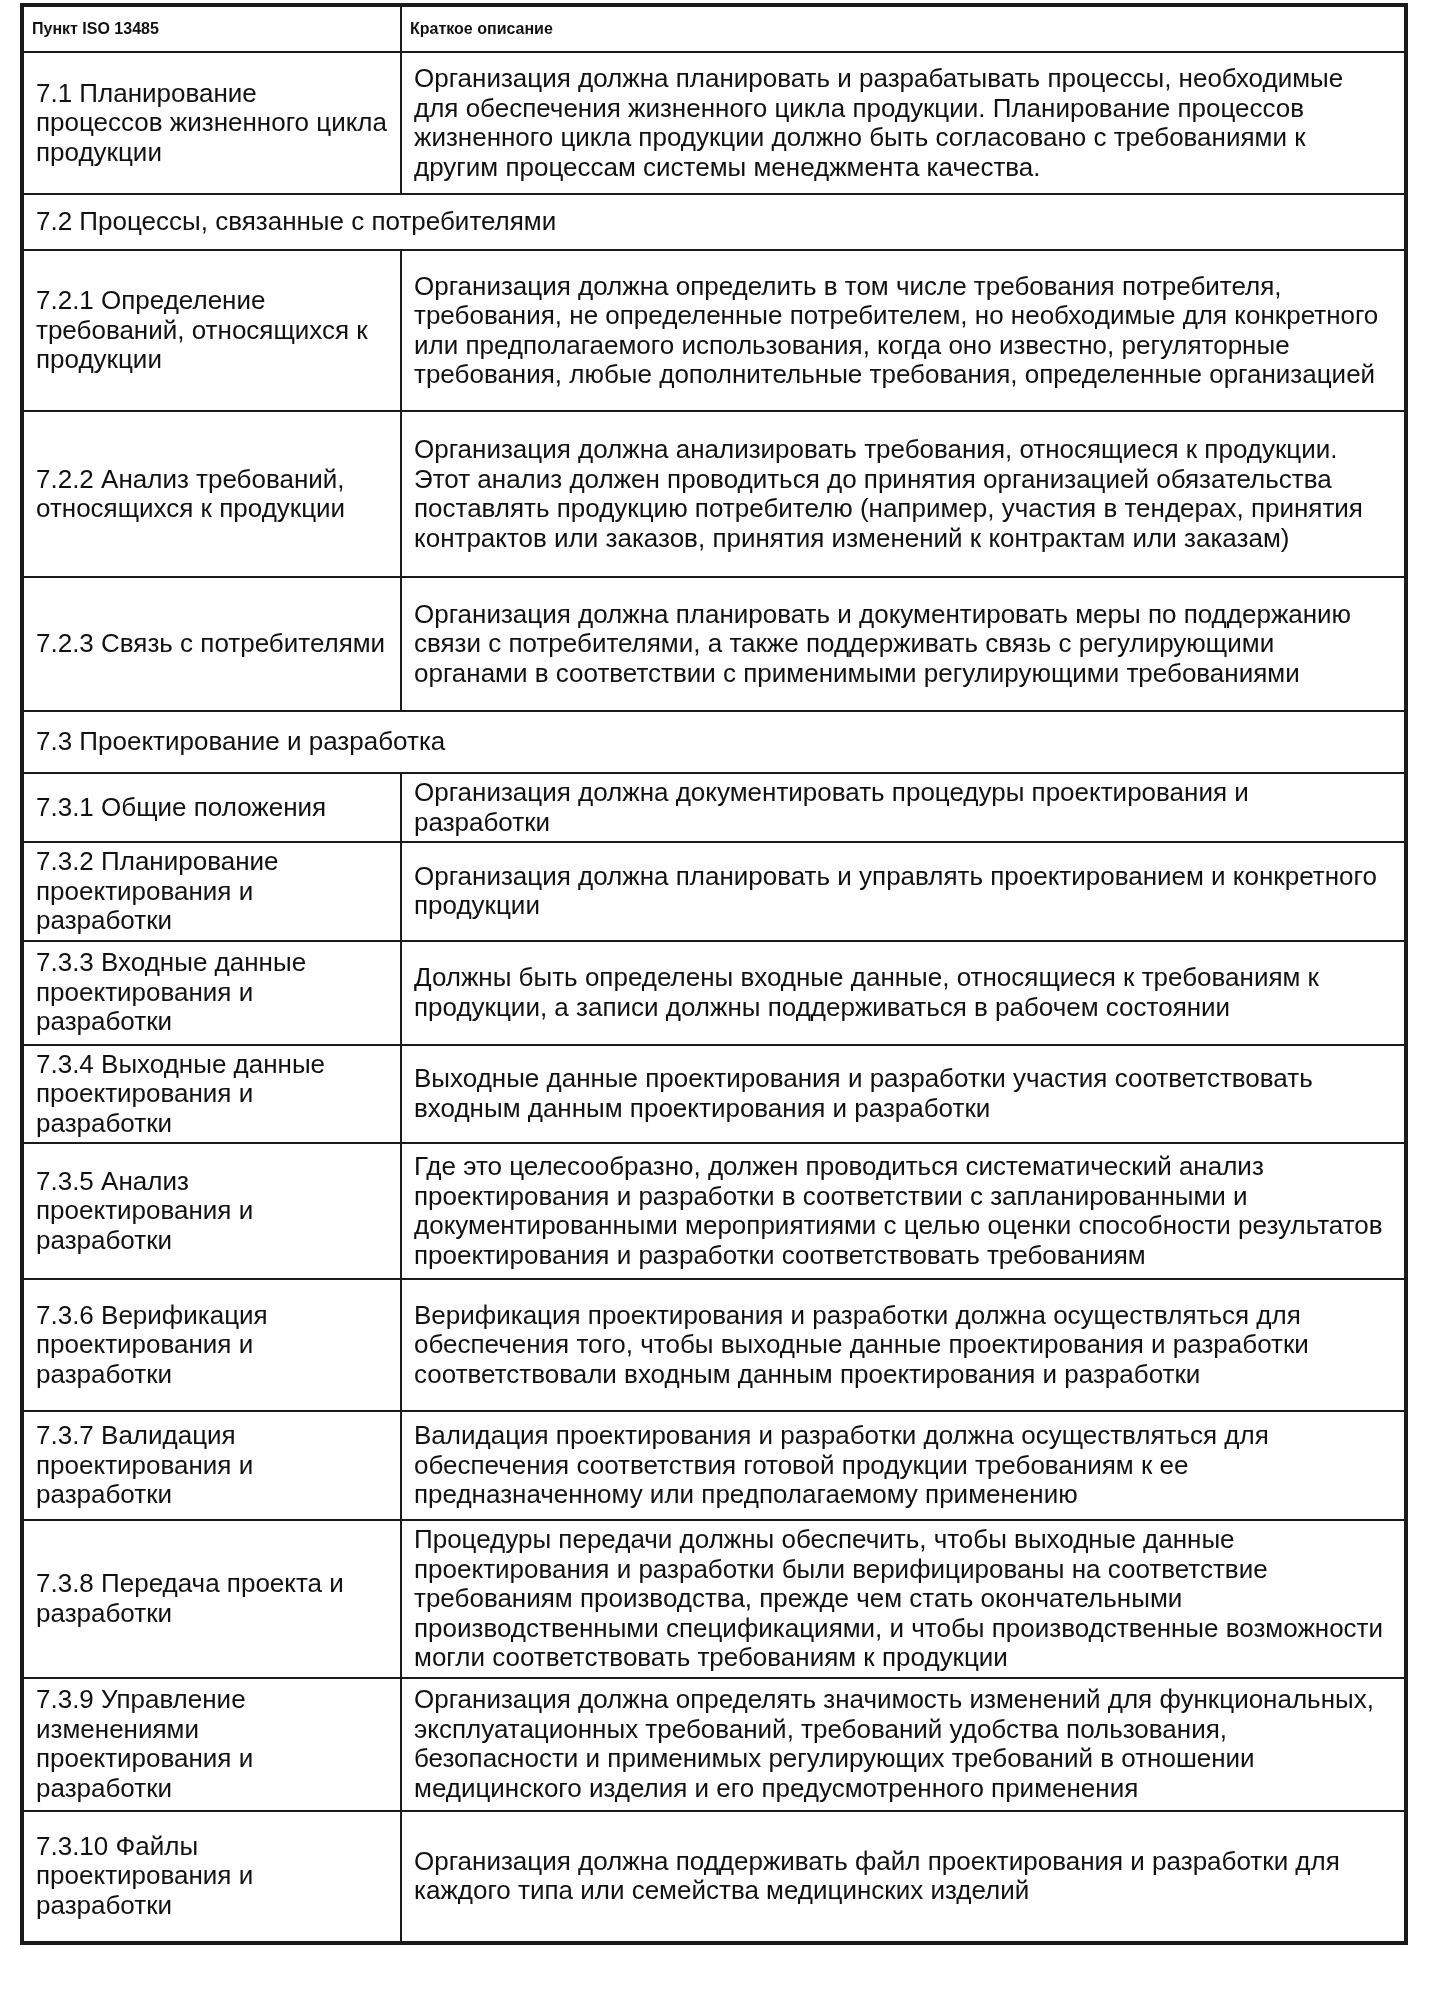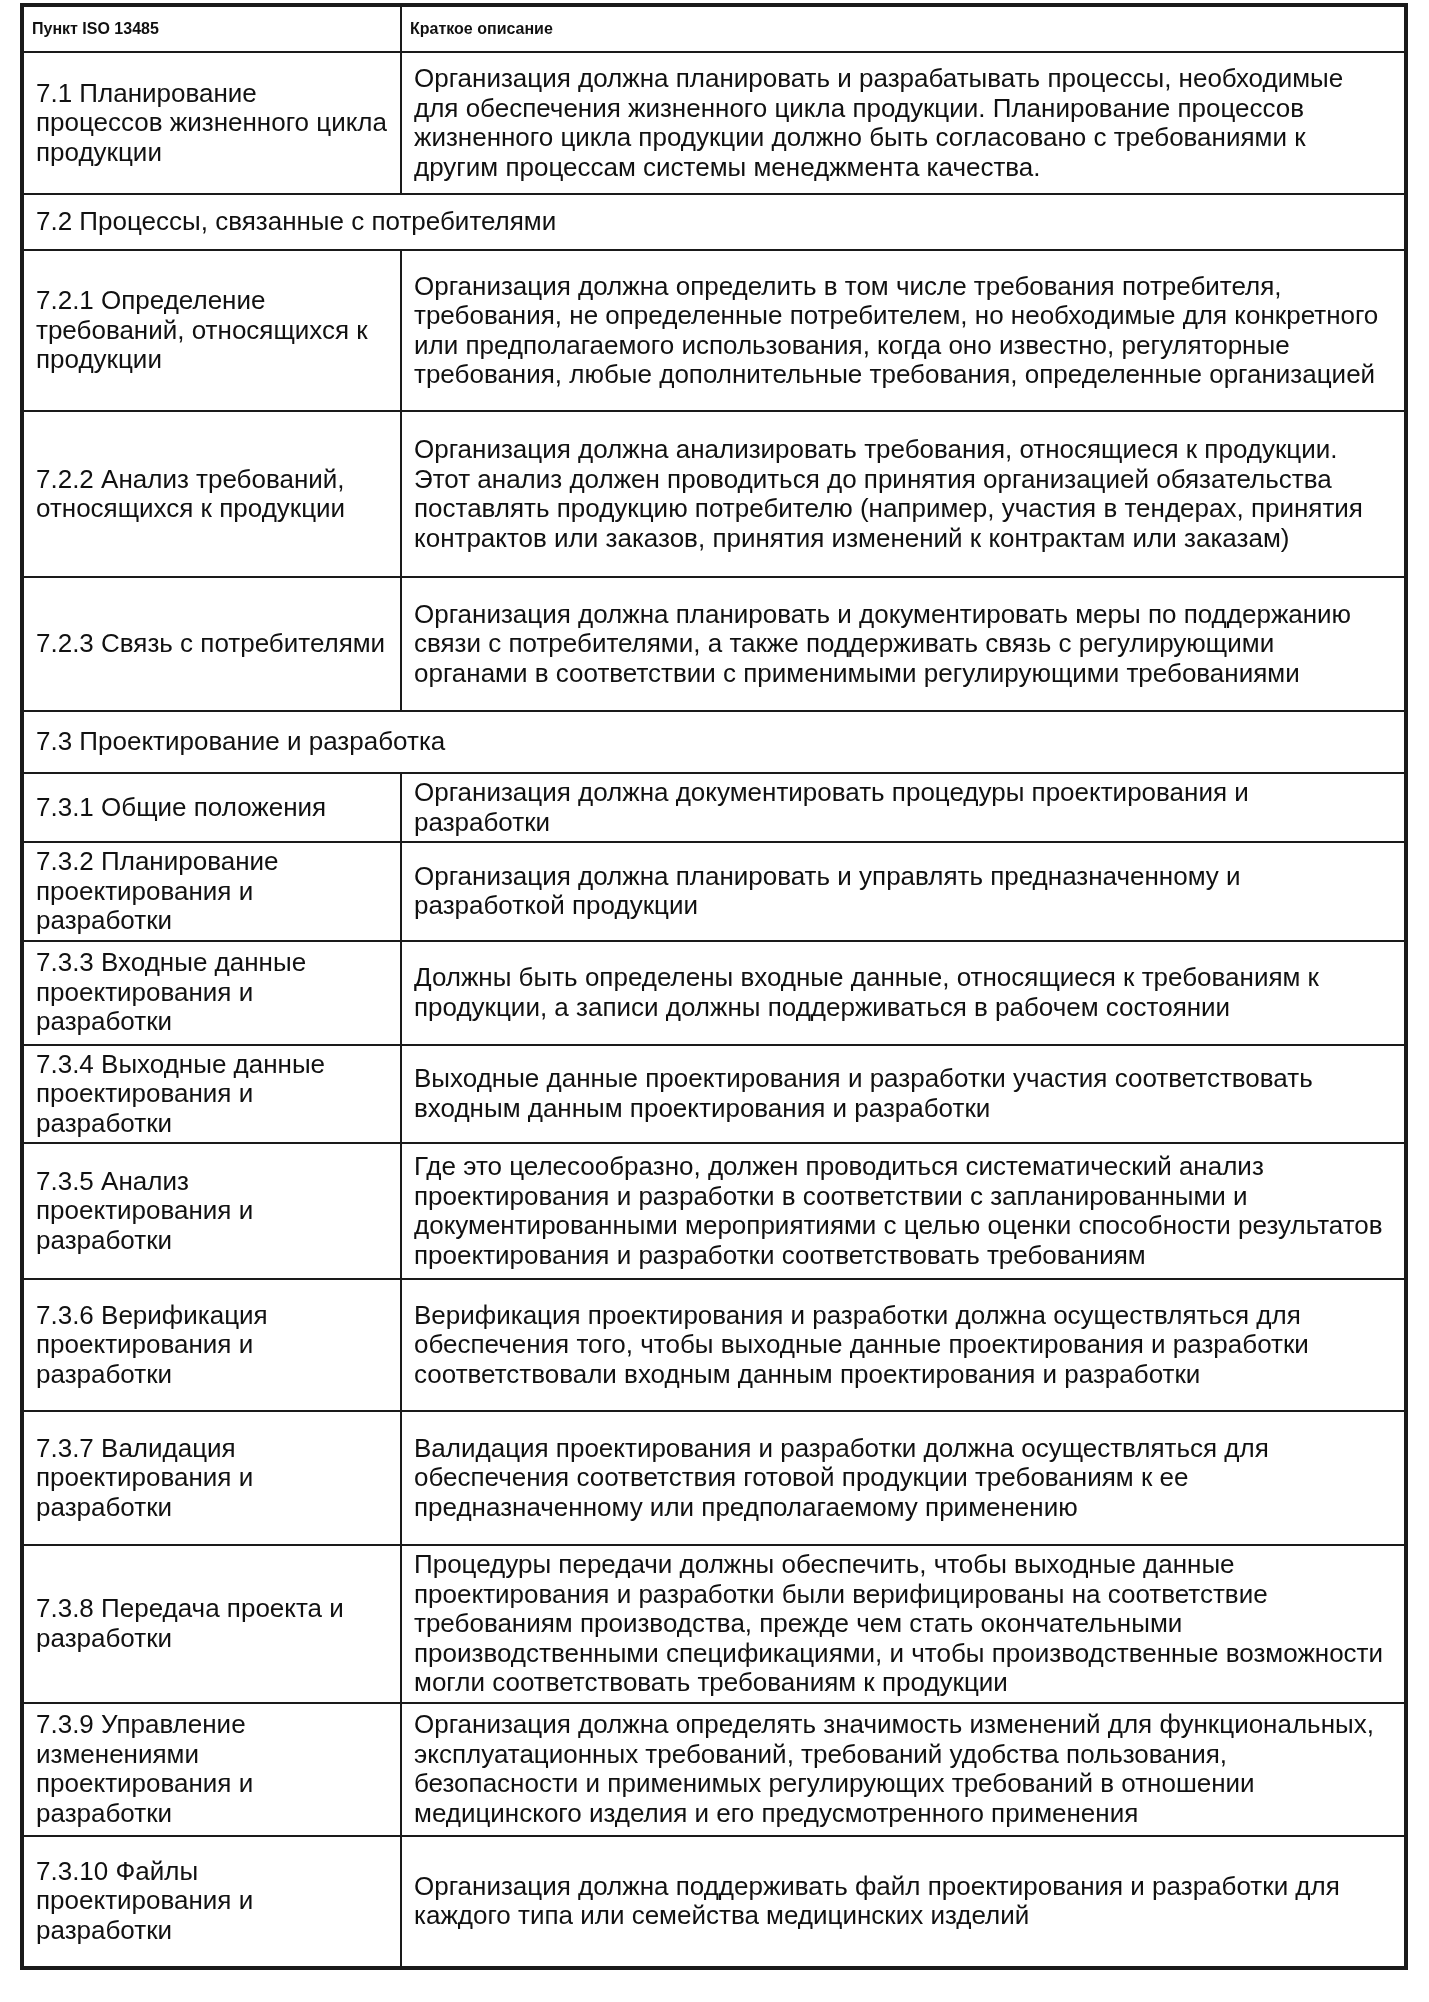--- a/index.html
+++ b/index.html
@@ -43,39 +43,39 @@
       </tr>
       <tr class="sec" style="height: 62px;">
         <td colspan="2">7.3 Проектирование и разработка</td>
       </tr>
       <tr style="height: 68px;">
         <td class="c1">7.3.1 Общие положения</td>
         <td>Организация должна документировать процедуры проектирования и разработки</td>
       </tr>
       <tr style="height: 93px;">
         <td class="c1">7.3.2 Планирование проектирования и разработки</td>
-        <td>Организация должна планировать и управлять предназначенному и разработкой продукции</td>
+        <td>Организация должна планировать и управлять проектированием и конкретного продукции</td>
       </tr>
       <tr style="height: 104px;">
         <td class="c1">7.3.3 Входные данные проектирования и разработки</td>
         <td>Должны быть определены входные данные, относящиеся к требованиям к продукции, а записи должны поддерживаться в рабочем состоянии</td>
       </tr>
       <tr style="height: 72px;">
         <td class="c1">7.3.4 Выходные данные проектирования и разработки</td>
         <td>Выходные данные проектирования и разработки участия соответствовать входным данным проектирования и разработки</td>
       </tr>
       <tr style="height: 136px;">
         <td class="c1">7.3.5 Анализ проектирования и разработки</td>
         <td>Где это целесообразно, должен проводиться систематический анализ проектирования и разработки в соответствии с запланированными и документированными мероприятиями с целью оценки способности результатов проектирования и разработки соответствовать требованиям</td>
       </tr>
       <tr style="height: 132px;">
         <td class="c1">7.3.6 Верификация проектирования и разработки</td>
         <td>Верификация проектирования и разработки должна осуществляться для обеспечения того, чтобы выходные данные проектирования и разработки соответствовали входным данным проектирования и разработки</td>
       </tr>
-      <tr style="height: 134px;">
+      <tr style="height: 109px;">
         <td class="c1">7.3.7 Валидация проектирования и разработки</td>
         <td>Валидация проектирования и разработки должна осуществляться для обеспечения соответствия готовой продукции требованиям к ее предназначенному или предполагаемому применению</td>
       </tr>
       <tr style="height: 132px;">
         <td class="c1">7.3.8 Передача проекта и разработки</td>
         <td>Процедуры передачи должны обеспечить, чтобы выходные данные проектирования и разработки были верифицированы на соответствие требованиям производства, прежде чем стать окончательными производственными спецификациями, и чтобы производственные возможности могли соответствовать требованиям к продукции</td>
       </tr>
       <tr style="height: 133px;">
         <td class="c1">7.3.9 Управление изменениями проектирования и разработки</td>
         <td>Организация должна определять значимость изменений для функциональных, эксплуатационных требований, требований удобства пользования, безопасности и применимых регулирующих требований в отношении медицинского изделия и его предусмотренного применения</td>

